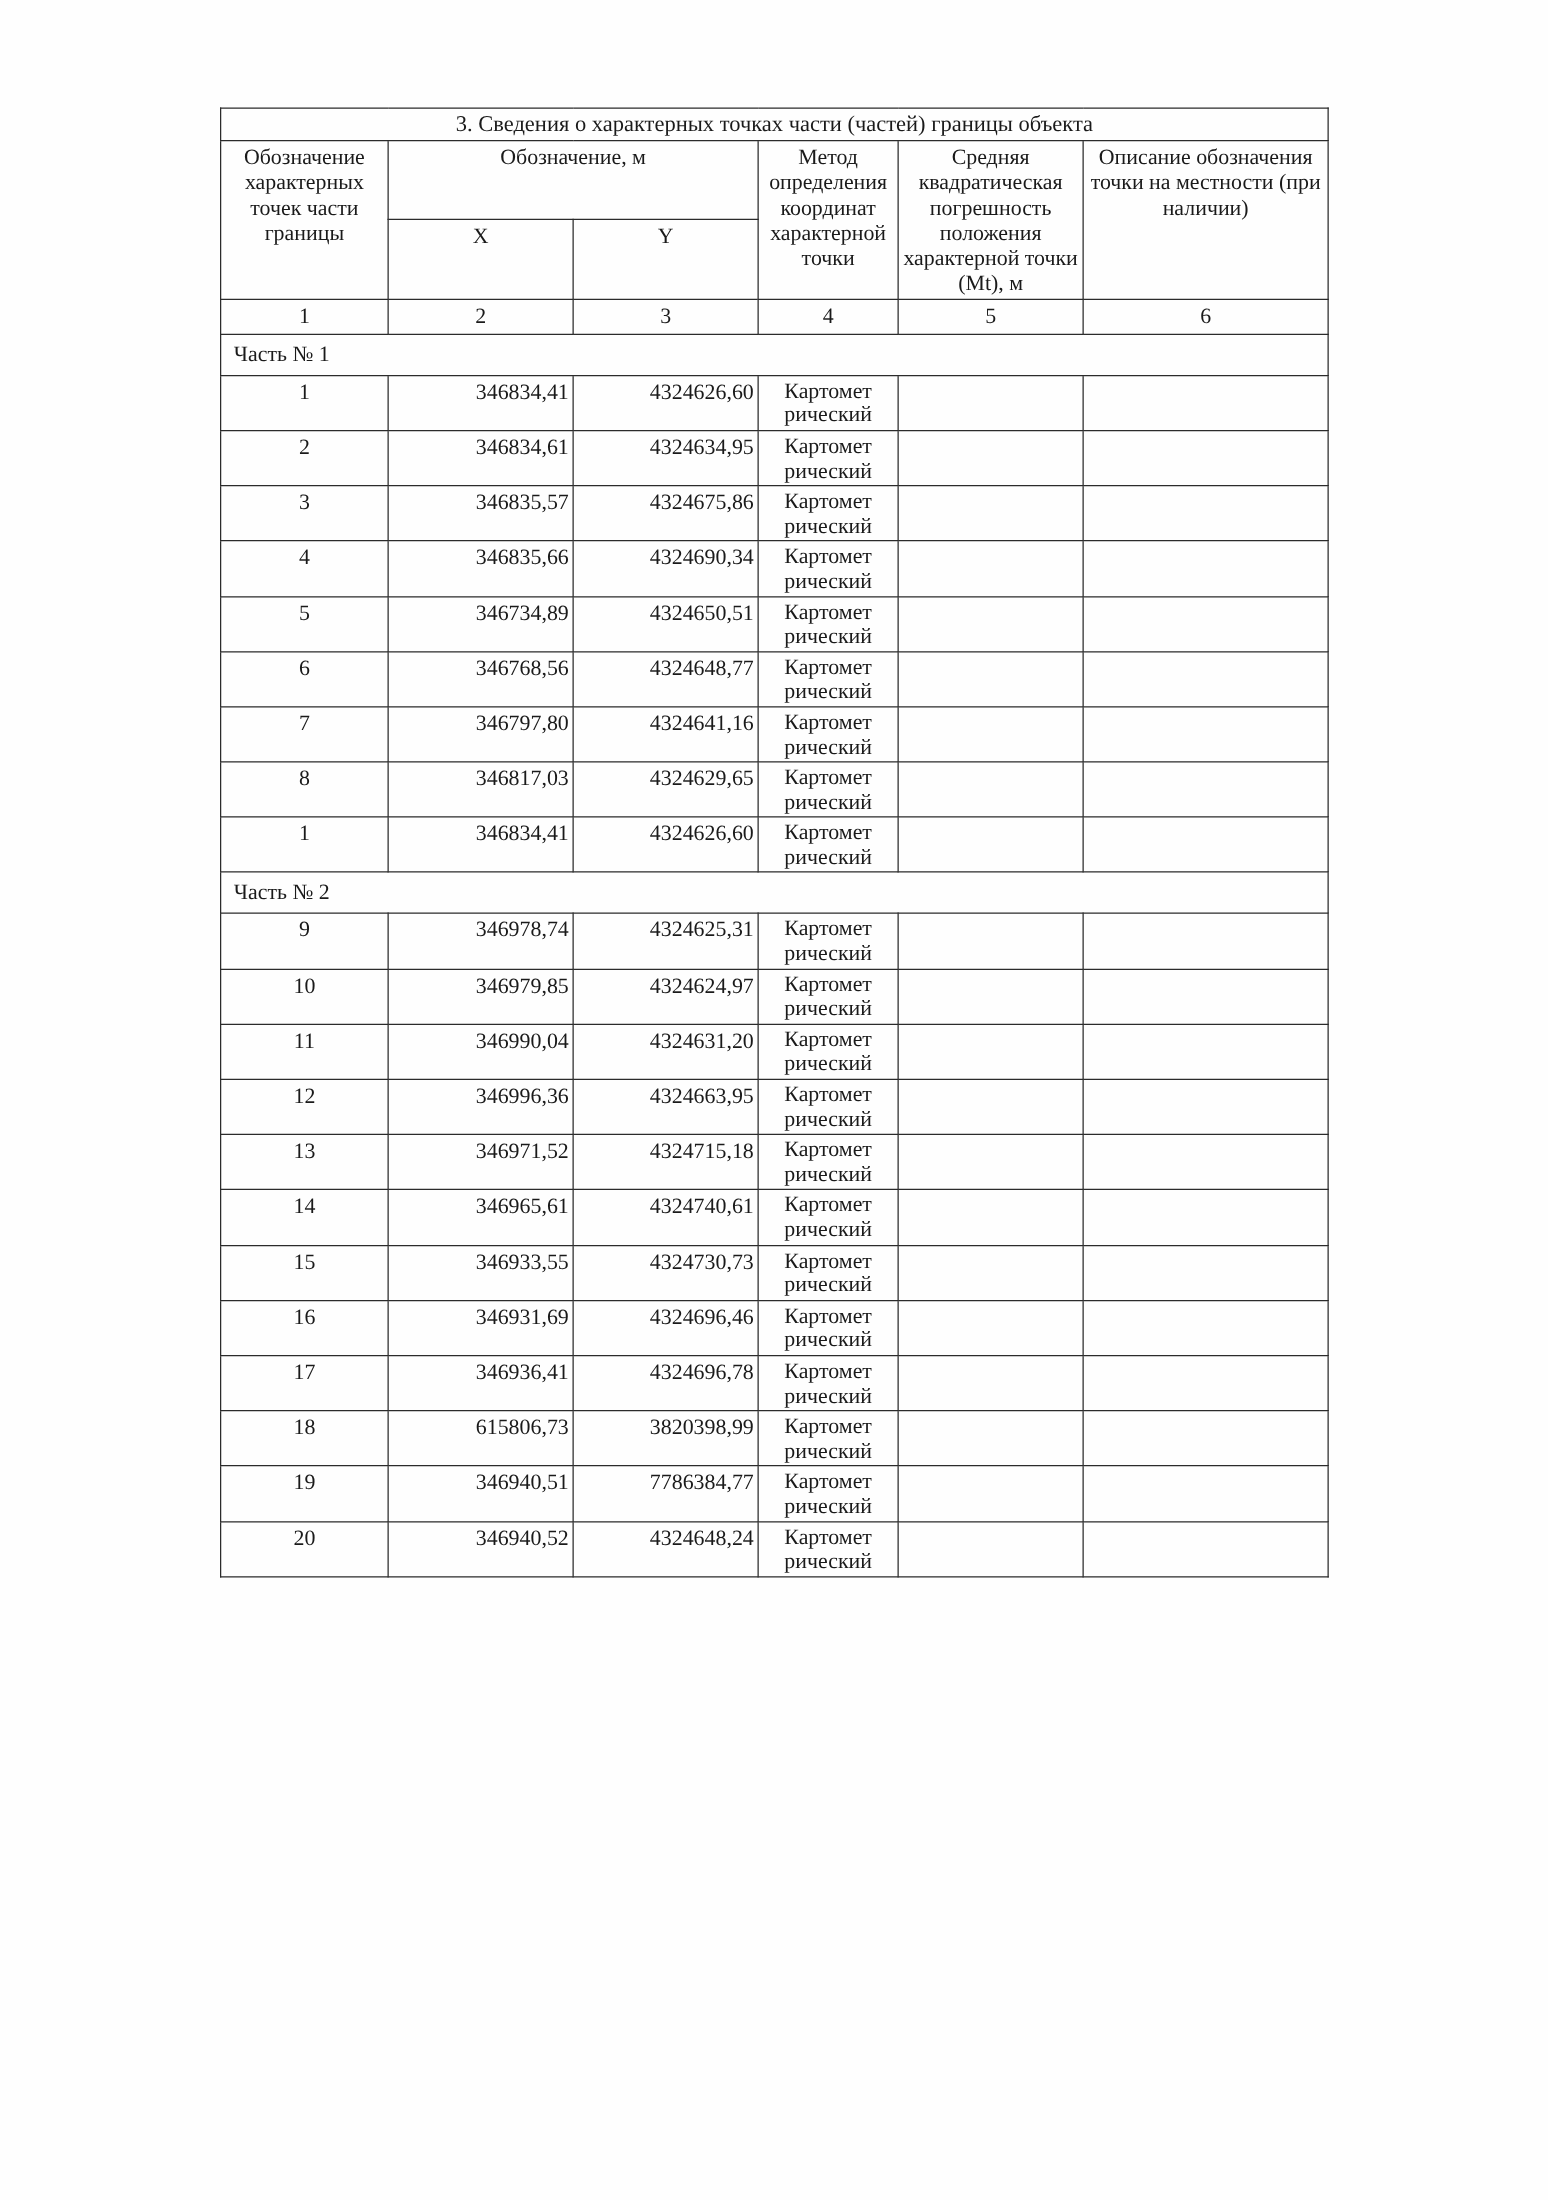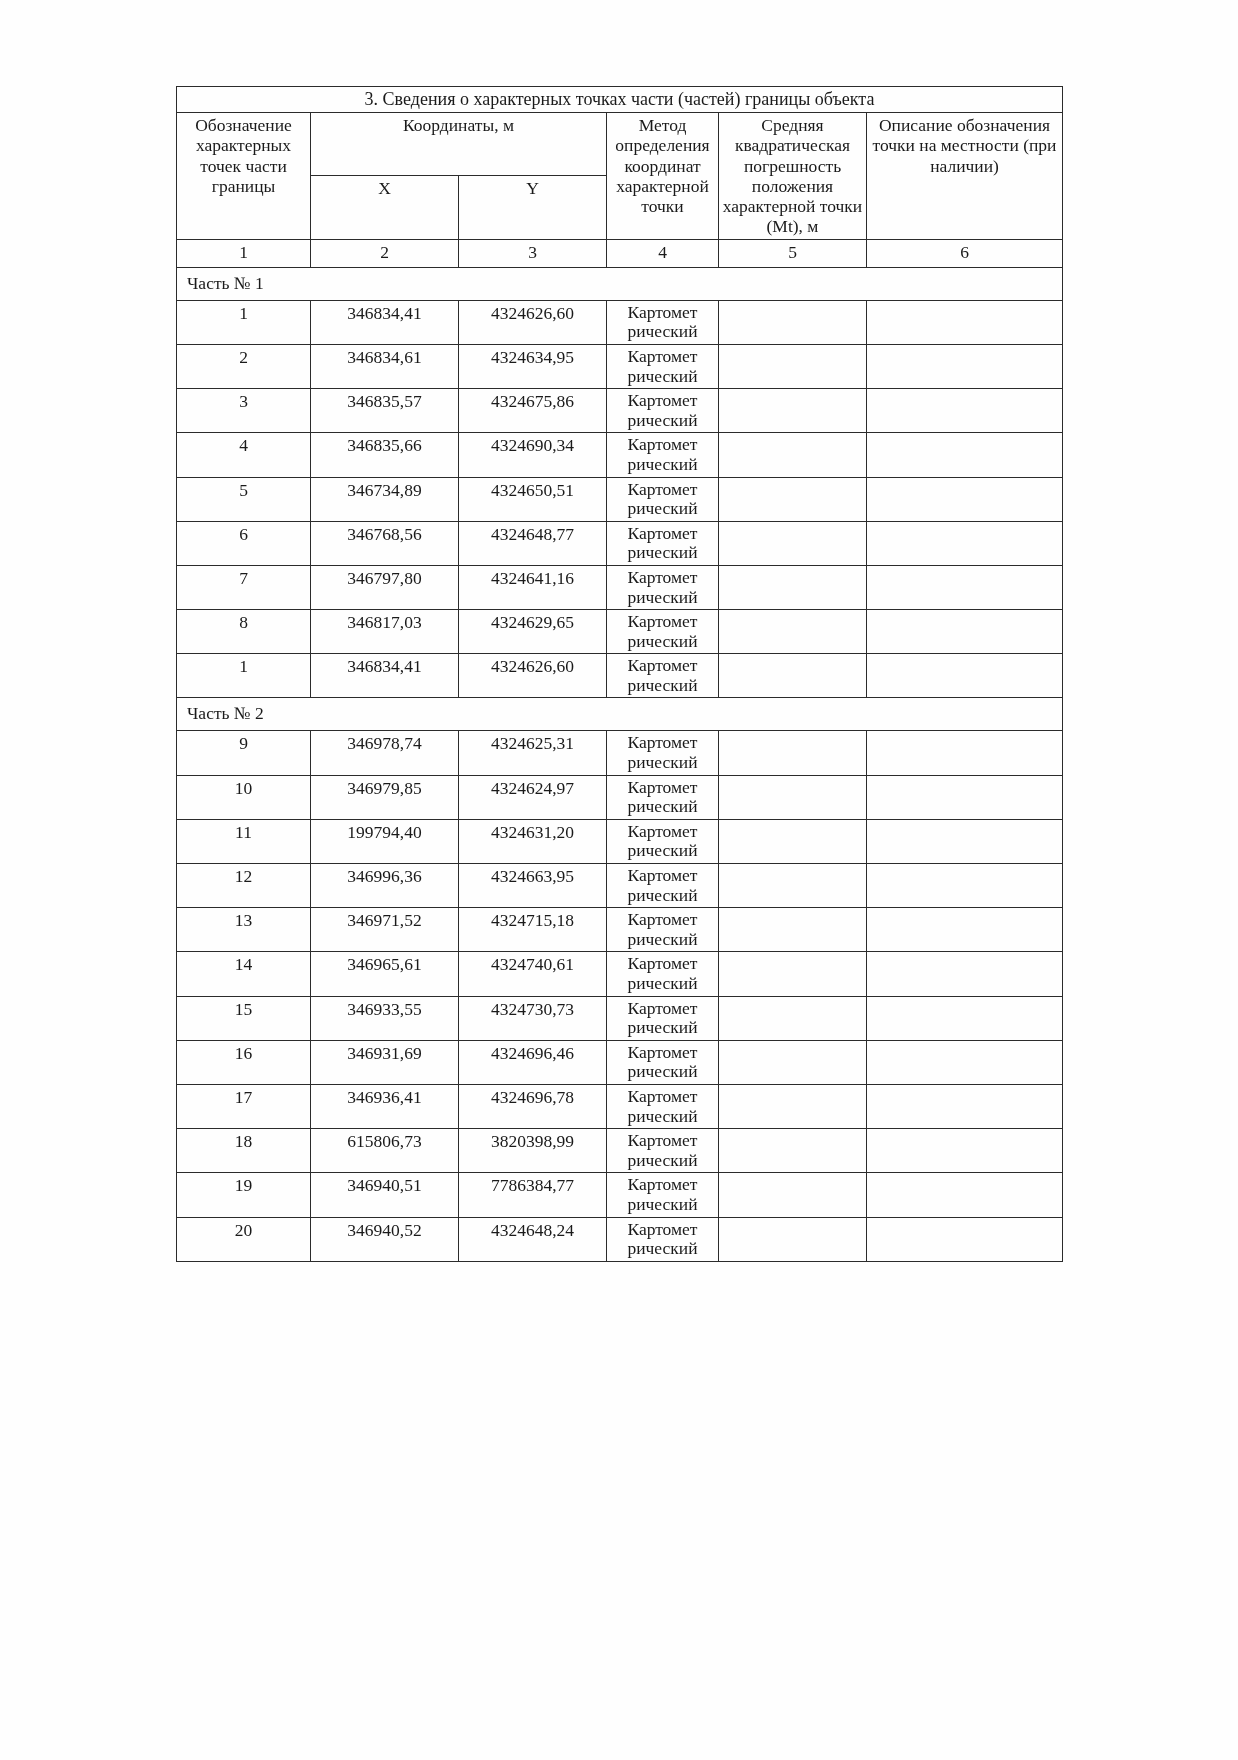--- a/index.html
+++ b/index.html
@@ -58,21 +58,21 @@
     text-align: left;
     padding: 5px 4px 6px 10px;
     font-size: 17.5px;
   }
   .c-num {
     text-align: center;
     padding-top: 5px;
     padding-bottom: 8px;
   }
   .c-coord {
-    text-align: center;
+    text-align: right;
     padding-top: 5px;
     padding-bottom: 8px;
   }
   .c-method {
     text-align: left;
     padding-left: 6px;
     padding-top: 5px;
     padding-bottom: 6px;
     line-height: 1.12;
   }
@@ -99,21 +99,21 @@
         <col class="col4">
         <col class="col5">
         <col class="col6">
     </colgroup>
     <tbody id="table-body">
       <tr>
         <td class="title-cell" colspan="6">3. Сведения о характерных точках части (частей) границы объекта</td>
       </tr>
       <tr>
         <td class="hdr" rowspan="2">Обозначение характерных точек части границы</td>
-        <td class="hdr" colspan="2">Координаты, м</td>
+        <td class="hdr" colspan="2">Обозначение, м</td>
         <td class="hdr" rowspan="2">Метод определения координат характерной точки</td>
         <td class="hdr" rowspan="2">Средняя квадратическая погрешность положения характерной точки (Mt), м</td>
         <td class="hdr" rowspan="2">Описание обозначения точки на местности (при наличии)</td>
       </tr>
       <tr>
         <td class="hdr">X</td>
         <td class="hdr">Y</td>
       </tr>
       <tr class="numrow">
         <td>1</td>
@@ -245,21 +245,21 @@
           <td class="c-coord">4324624,97</td>
           <td class="c-method">
             <span class="wrap-method">Картомет</span>
             <span class="wrap-method">рический</span>
           </td>
           <td class="c-blank">&nbsp;</td>
           <td class="c-blank">&nbsp;</td>
         </tr>
         <tr>
           <td class="c-num">11</td>
-          <td class="c-coord">199794,40</td>
+          <td class="c-coord">346990,04</td>
           <td class="c-coord">4324631,20</td>
           <td class="c-method">
             <span class="wrap-method">Картомет</span>
             <span class="wrap-method">рический</span>
           </td>
           <td class="c-blank">&nbsp;</td>
           <td class="c-blank">&nbsp;</td>
         </tr>
         <tr>
           <td class="c-num">12</td>

